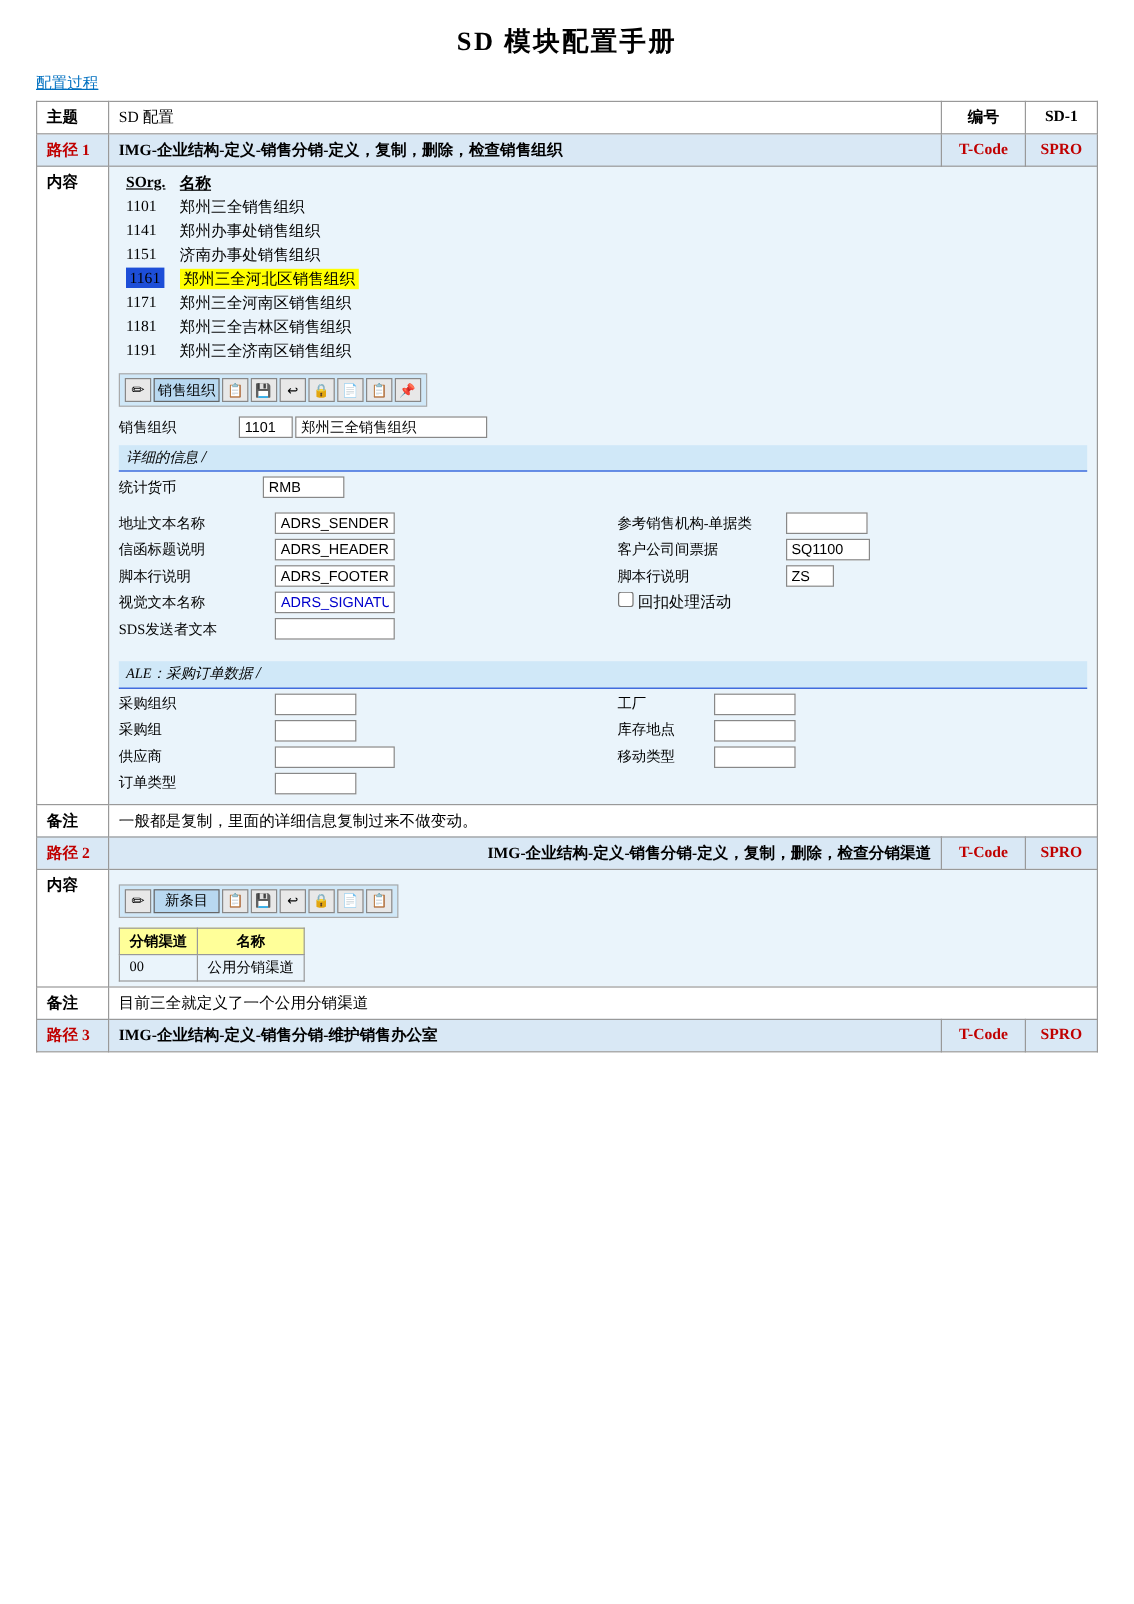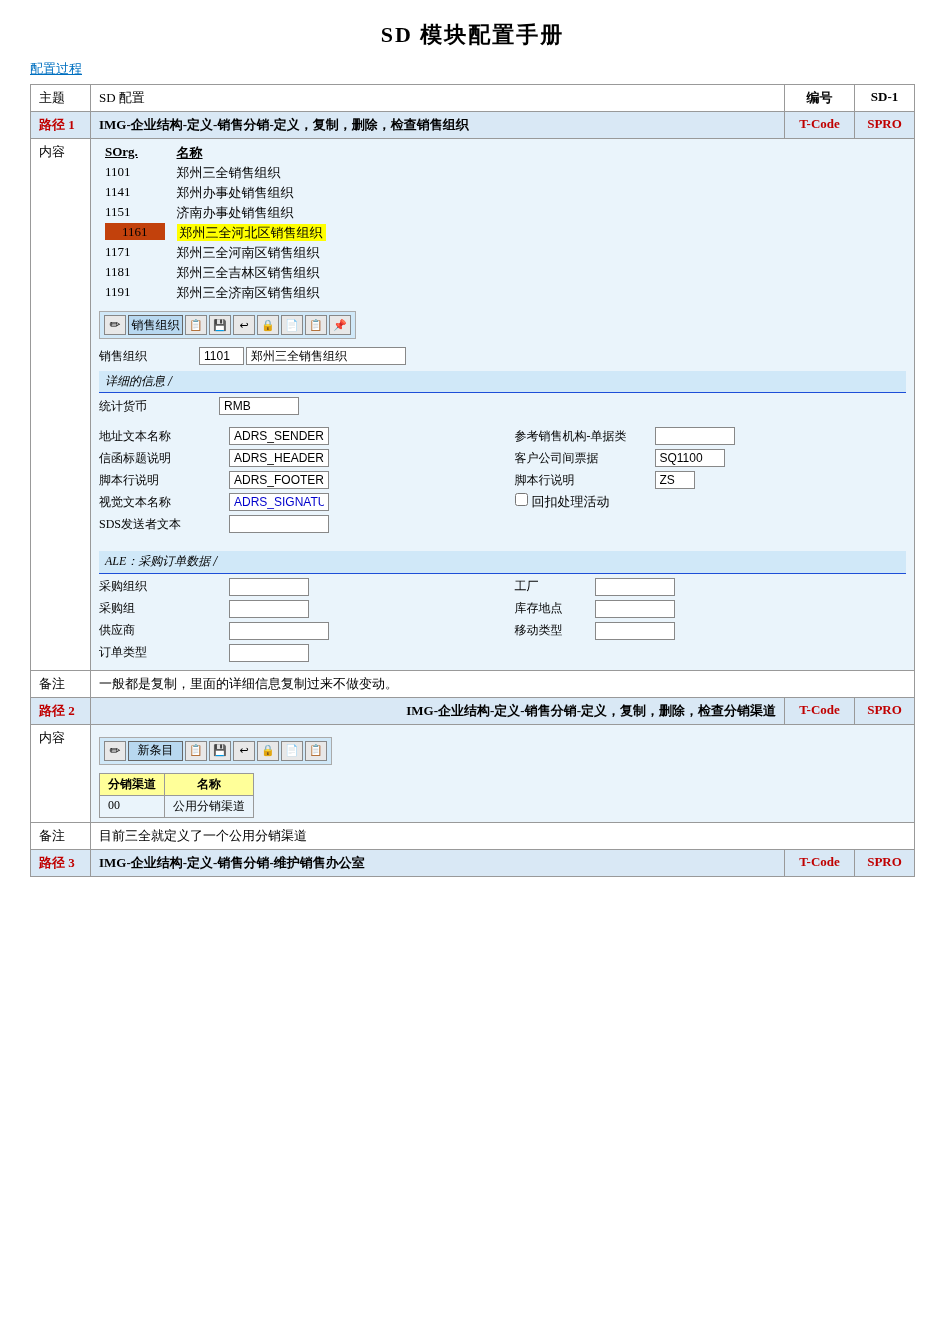--- a/index.html
+++ b/index.html
@@ -30,21 +30,21 @@
       border-collapse: collapse;
       border: 1px solid #999;
     }
     .main-table td {
       border: 1px solid #999;
       padding: 4px 8px;
       vertical-align: top;
     }
     .label-cell {
       background: #fff;
-      font-weight: normal;
+      font-weight: bold;
       width: 60px;
       white-space: nowrap;
     }
     .path-row td {
       background: #D9E8F5;
       color: #C00000;
       font-weight: bold;
     }
     .path-row .path-content {
       color: #000;
@@ -121,21 +121,21 @@
       min-width: 130px;
       font-size: 12px;
     }
     .form-input {
       border: 1px solid #888;
       padding: 1px 4px;
       font-size: 12px;
       background: #fff;
       height: 18px;
     }
-    .form-input-sm { width: 80px; }
+    .form-input-sm { width: 68px; }
     .form-input-md { width: 100px; }
     .section-header {
       background: #D0E8F8;
       font-size: 12px;
       padding: 2px 6px;
       margin: 6px 0 4px 0;
       border-bottom: 1px solid #1d4ed8;
       font-style: italic;
     }
     .two-col {
@@ -206,21 +206,21 @@
         <tr>
           <td>1141</td>
           <td>郑州办事处销售组织</td>
         </tr>
         <tr>
           <td>1151</td>
           <td>济南办事处销售组织</td>
         </tr>
         <tr>
           <td>
-            <span style="background:#c2410c; padding:1px 17px;">1161</span>
+            <span style="background:#1d4ed8; padding:1px 3px;">1161</span>
           </td>
           <td>
             <span style="background:#FFFF00; padding:1px 3px;">郑州三全河北区销售组织</span>
           </td>
         </tr>
         <tr>
           <td>1171</td>
           <td>郑州三全河南区销售组织</td>
         </tr>
         <tr>

